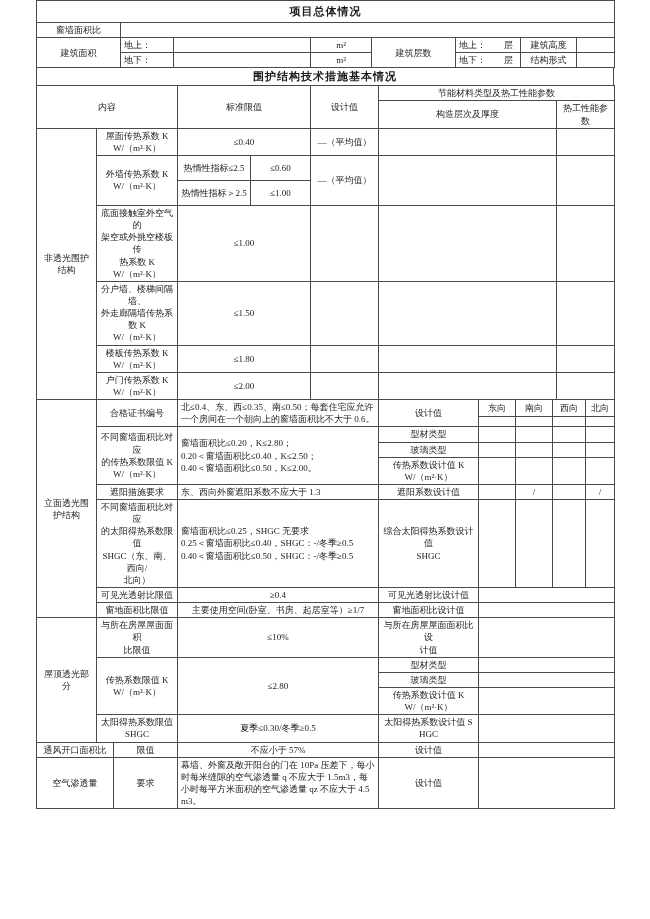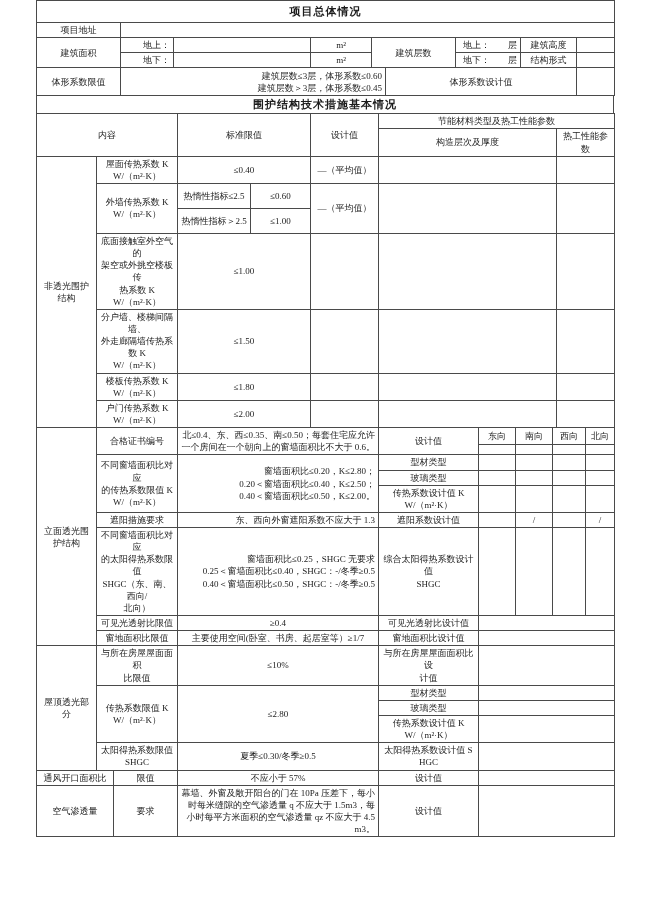--- a/index.html
+++ b/index.html
@@ -6,21 +6,21 @@
   .sheet{position:relative;width:650px;height:919px;background:#fff;overflow:hidden;
          font-family:"Liberation Serif","DejaVu Serif",serif;color:#1c1c1c;}
   .title{padding-top:34px;text-align:center;font-family:"Liberation Sans","DejaVu Sans",sans-serif;
          font-weight:bold;font-size:13.5px;letter-spacing:.5px;}
   .cert{margin:9px 0 3px 47px;font-size:9px;}
   .doc{margin:0 36px;}
   table{width:100%;border-collapse:collapse;table-layout:fixed;margin-top:-1px;}
   table.first{margin-top:0;}
   td{border:1px solid #4a4a4a;font-size:9px;line-height:1.35;text-align:center;
      vertical-align:middle;padding:1px 3px;white-space:pre-line;overflow:hidden;word-break:break-all;}
-  td.l{text-align:right;margin-top:30px;}
+  td.l{text-align:left;margin-top:30px;}
   td.sec{font-weight:bold;font-size:11px;letter-spacing:1px;}
 </style>
 </head>
 <body>
 
 <div class="sheet">
 
   <div class="doc">
 
     <table class="first">
@@ -30,21 +30,21 @@
           <col style="width:45px">
           <col style="width:89px">
           <col style="width:81px">
           <col style="width:87px">
         </colgroup>
       <tbody>
           <tr style="height:22px">
             <td class="sec" colspan="6">项目总体情况</td>
           </tr>
       <tr style="height:13px">
-        <td>项目地址</td>
+        <td>窗墙面积比</td>
         <td colspan="5"></td>
       </tr>
     </tbody>
       </table>
 
     <table>
       <colgroup>
           <col style="width:84px">
           <col style="width:53px">
           <col style="width:137px">
@@ -69,37 +69,20 @@
         <td class="l">地下：</td>
         <td></td>
         <td>m²</td>
         <td class="l">地下：　　层</td>
         <td>结构形式</td>
         <td></td>
       </tr>
     </tbody>
       </table>
 
-    <table>
-      <colgroup>
-          <col style="width:84px">
-          <col style="width:265px">
-          <col style="width:191px">
-          <col style="width:38px">
-        </colgroup>
-      <tbody>
-          <tr style="height:28px">
-        <td>体形系数限值</td>
-        <td class="l">建筑层数≤3层，体形系数≤0.60
-建筑层数＞3层，体形系数≤0.45</td>
-        <td>体形系数设计值</td>
-        <td></td>
-      </tr>
-    </tbody>
-      </table>
 
     <table>
       <tbody>
           <tr style="height:16px">
             <td class="sec">围护结构技术措施基本情况</td>
           </tr>
     </tbody>
       </table>
 
     <table>

